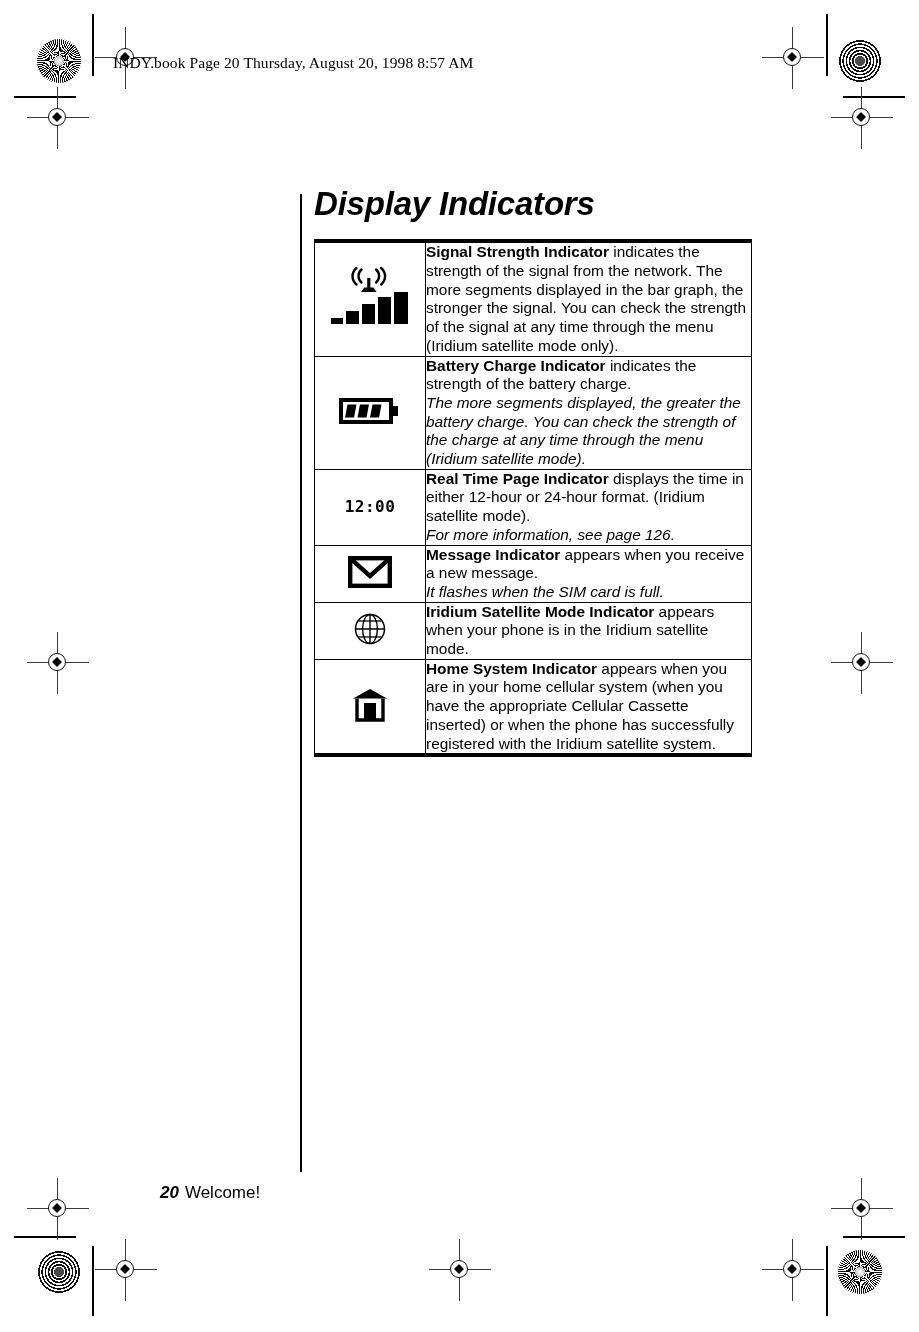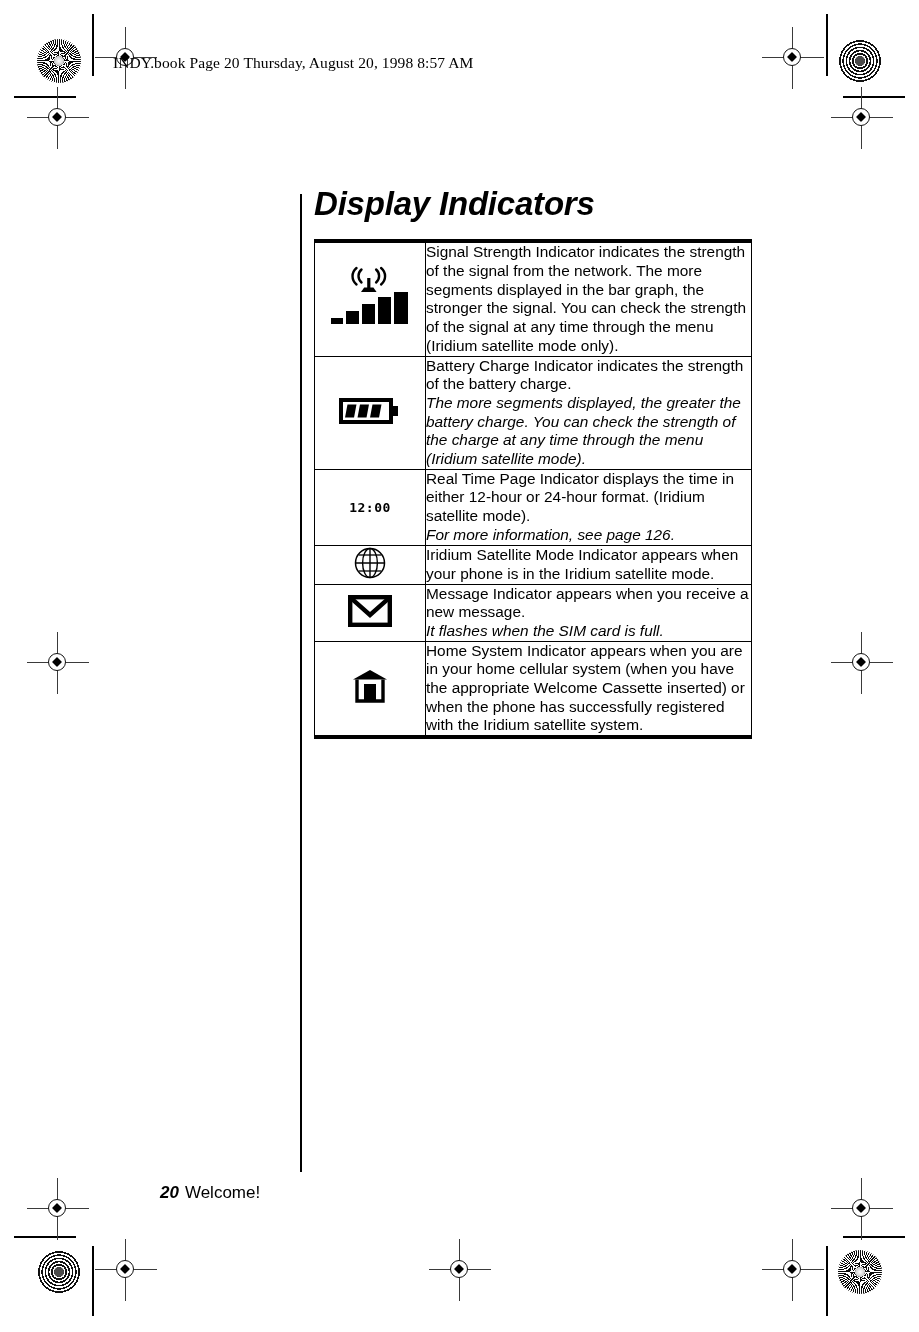--- a/index.html
+++ b/index.html
@@ -150,31 +150,31 @@
   td.desc-cell {
     vertical-align: top;
     padding: 7px 6px 8px 8px;
   }
   .desc-cell p {
     margin: 0;
     font-size: 15.4px;
     line-height: 1.215;
   }
   .desc-cell p + p { margin-top: 0; font-style: italic; }
-  .desc-cell b { font-weight: normal; }
+  .desc-cell b { font-weight: bold; }
 
   
   .icon-wrap {
     display: inline-block;
     line-height: 0;
   }
 
   .clock-text {
     font-family: "DejaVu Sans Mono", monospace;
-    font-size: 13px;
+    font-size: 16px;
     font-weight: bold;
     letter-spacing: 0.5px;
     line-height: 1;
     text-align: right;
   }
 
   
   .footer {
     position: absolute;
     left: 160px;
@@ -336,20 +336,35 @@
         </td>
       </tr>
 
       <tr>
         <td class="icon-cell">
           <span class="clock-text">12:00</span>
         </td>
         <td class="desc-cell">
           <p><b>Real Time Page Indicator</b><span> displays the time in either 12-hour or 24-hour format. (Iridium satellite mode).</span></p>
           <p><span>For more information, see page 126.</span></p>
+        </td>
+      </tr>
+
+      <tr>
+        <td class="icon-cell">
+          <span class="icon-wrap">
+            <svg width="44" height="32" viewBox="0 0 44 32" xmlns="http://www.w3.org/2000/svg">
+              <rect x="2.2" y="2.2" width="39.6" height="27.6" fill="none" stroke="#000" stroke-width="4.4"></rect>
+              <polyline points="3.6,3.6 22,20 40.4,3.6" fill="none" stroke="#000" stroke-width="4.4"></polyline>
+            </svg>
+          </span>
+        </td>
+        <td class="desc-cell">
+          <p><b>Message Indicator</b><span> appears when you receive a new message.</span></p>
+          <p><span>It flashes when the SIM card is full.</span></p>
         </td>
       </tr>
 
       <tr>
         <td class="icon-cell">
           <span class="icon-wrap">
             <svg width="34" height="34" viewBox="0 0 34 34" xmlns="http://www.w3.org/2000/svg">
               <circle cx="17" cy="17" r="14.5" fill="none" stroke="#000" stroke-width="1.5"></circle>
               <line x1="2.5" y1="17" x2="31.5" y2="17" stroke="#000" stroke-width="1.5"></line>
               <line x1="5.6" y1="9" x2="28.4" y2="9" stroke="#000" stroke-width="1.3"></line>
@@ -360,47 +375,32 @@
           </span>
         </td>
         <td class="desc-cell">
           <p><b>Iridium Satellite Mode Indicator</b><span> appears when your phone is in the Iridium satellite mode.</span></p>
         </td>
       </tr>
 
       <tr>
         <td class="icon-cell">
           <span class="icon-wrap">
-            <svg width="44" height="32" viewBox="0 0 44 32" xmlns="http://www.w3.org/2000/svg">
-              <rect x="2.2" y="2.2" width="39.6" height="27.6" fill="none" stroke="#000" stroke-width="4.4"></rect>
-              <polyline points="3.6,3.6 22,20 40.4,3.6" fill="none" stroke="#000" stroke-width="4.4"></polyline>
-            </svg>
-          </span>
-        </td>
-        <td class="desc-cell">
-          <p><b>Message Indicator</b><span> appears when you receive a new message.</span></p>
-          <p><span>It flashes when the SIM card is full.</span></p>
-        </td>
-      </tr>
-
-      <tr>
-        <td class="icon-cell">
-          <span class="icon-wrap">
             <svg width="38" height="38" viewBox="0 0 38 38" xmlns="http://www.w3.org/2000/svg">
 
               <polygon points="19,3 36,12.5 2,12.5" fill="#000"></polygon>
 
               <path d="M6,12.5 L6,34 L32,34 L32,12.5" fill="none" stroke="#000" stroke-width="3.4"></path>
 
               <rect x="13" y="17" width="12" height="17" fill="#000"></rect>
             </svg>
           </span>
         </td>
         <td class="desc-cell">
-          <p><b>Home System Indicator</b><span> appears when you are in your home cellular system (when you have the appropriate Welcome Cassette inserted) or when the phone has successfully registered with the Iridium satellite system.</span></p>
+          <p><b>Home System Indicator</b><span> appears when you are in your home cellular system (when you have the appropriate Cellular Cassette inserted) or when the phone has successfully registered with the Iridium satellite system.</span></p>
         </td>
       </tr>
 
     </tbody>
   </table>
 </div>
 
 <div class="footer">
   <span class="pg">20</span><span class="sec">Welcome!</span>
 </div>

